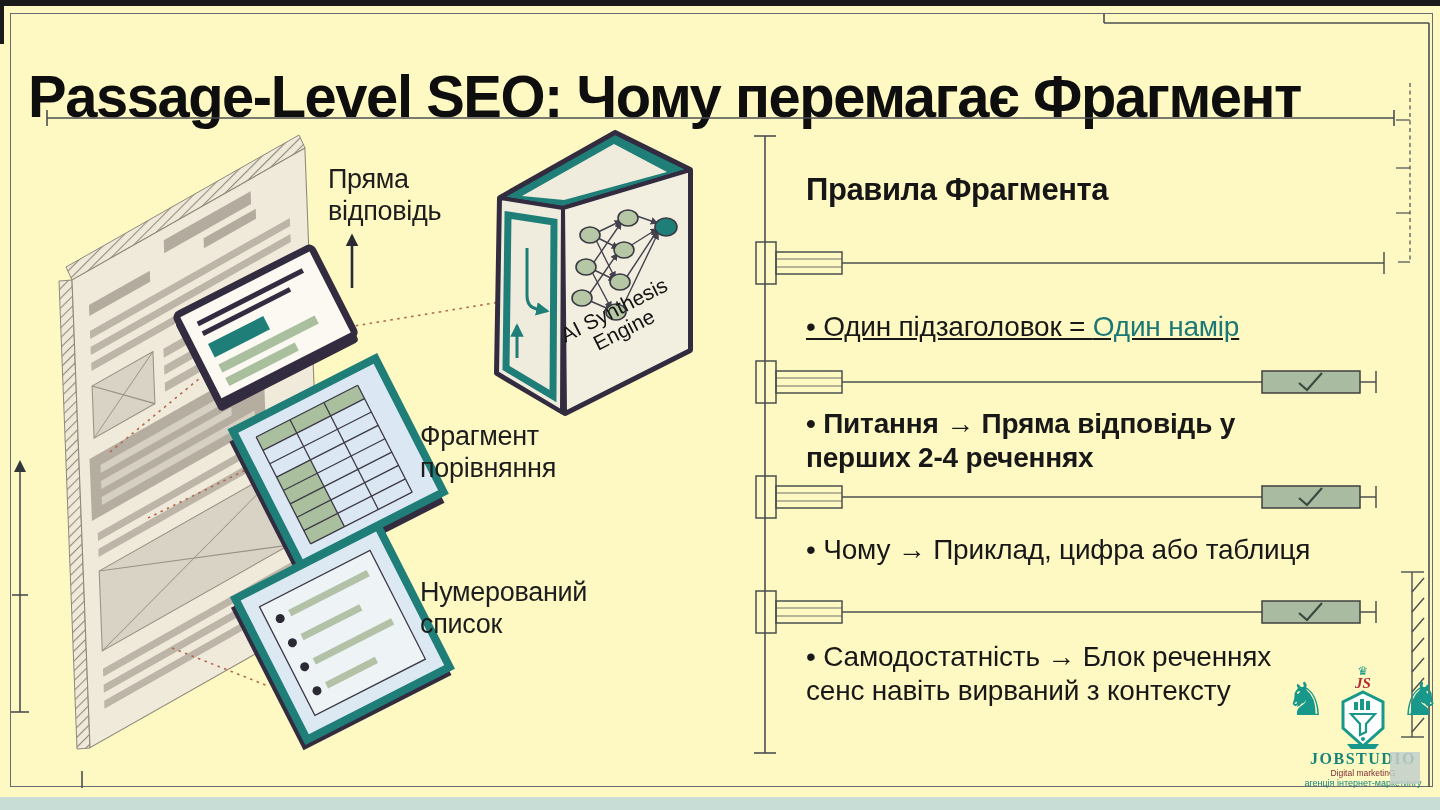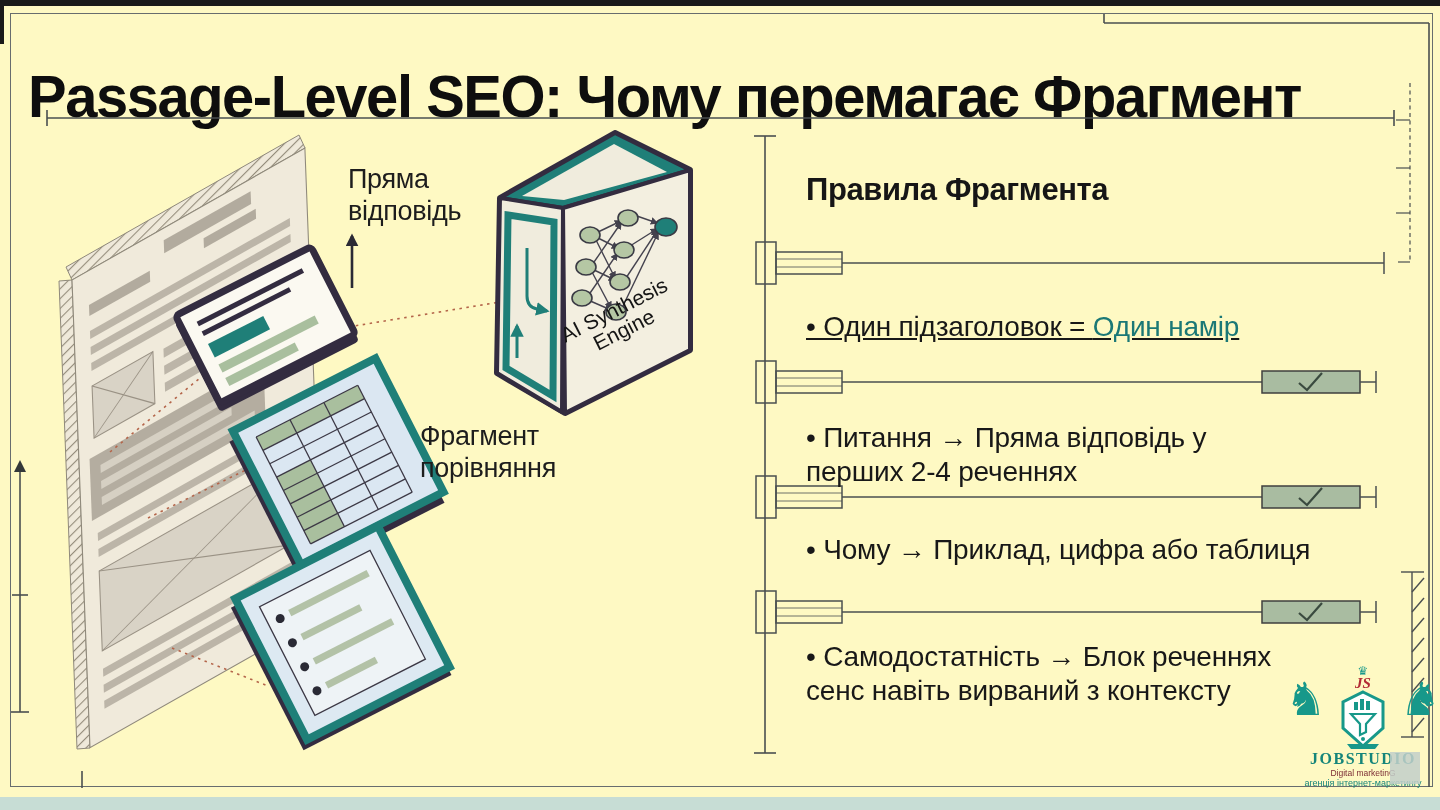--- a/index.html
+++ b/index.html
@@ -15,39 +15,39 @@
   .frame{position:absolute;left:10px;top:13px;width:1423px;height:774px;border:1.6px solid #676d6e;box-sizing:border-box;}
   .title{
     position:absolute;left:28px;top:24px;width:1400px;
     font-size:60px;font-weight:bold;letter-spacing:-1.5px;line-height:66px;
     transform:scaleX(.965);transform-origin:left top;color:#0e0e0e;white-space:nowrap;
   }
   .lbl{
     position:absolute;font-size:27px;line-height:32px;font-weight:500;color:#1d1d1d;
     white-space:pre-line;letter-spacing:-0.3px;
   }
-  .lbl-direct{left:348px;top:163px;}
+  .lbl-direct{left:328px;top:163px;}
   .lbl-table{left:420px;top:420px;}
   .lbl-list{left:420px;top:576px;}
   .engine-label{
     position:absolute;left:552px;top:298px;width:134px;
     font-size:21px;line-height:22px;text-align:center;color:#141414;letter-spacing:0px;
     transform:rotate(-27deg);
   }
   .rules-heading{
     position:absolute;left:806px;top:172px;font-size:31px;font-weight:bold;
     letter-spacing:-0.4px;color:#161616;
   }
   .bullet{
     position:absolute;left:806px;width:600px;font-size:28px;line-height:34px;
     letter-spacing:-0.2px;color:#181818;white-space:pre-line;
   }
   .bullet .accent{color:#1b7876;}
   .b1{top:310px;}
-  .b2{top:421px;}
+  .b2{top:407px;font-weight:bold;}
   .b3{top:533px;}
   .b4{top:640px;}
   svg{display:block;}
   .illu{position:absolute;left:30px;top:130px;}
   .overlay{position:absolute;left:0;top:0;pointer-events:none;}
   
   .logo{position:absolute;left:1283px;top:668px;width:160px;height:125px;text-align:center;}
   .horse{position:absolute;top:8px;font-size:46px;line-height:46px;color:#17988a;font-family:"DejaVu Sans",sans-serif;}
   .horse-left{left:2px;}
   .horse-right{right:2px;transform:scaleX(-1);}
@@ -317,20 +317,22 @@
       <path d="M1299,613 L1307,620 L1322,603" stroke="#3a4a3f" stroke-width="2.2"></path>
       <line x1="1360" y1="612" x2="1376" y2="612"></line>
       <line x1="1376" y1="601" x2="1376" y2="623"></line>
     </g>
   </svg>
 
   <div class="lbl lbl-direct">Пряма
 відповідь</div>
   <div class="lbl lbl-table">Фрагмент
 порівняння</div>
+  <div class="lbl lbl-list">Нумерований
+список</div>
   <div class="engine-label">AI Synthesis Engine</div>
 
   <div class="rules-heading">Правила Фрагмента</div>
   <div class="bullet b1" style="white-space:normal;text-decoration:underline;"><span>• Один підзаголовок = </span><span class="accent">Один намір</span></div>
   <div class="bullet b2">• Питання → Пряма відповідь у
 перших 2-4 реченнях</div>
   <div class="bullet b3">• Чому → Приклад, цифра або таблиця</div>
   <div class="bullet b4">• Самодостатність → Блок реченнях
 сенс навіть вирваний з контексту</div>
 

